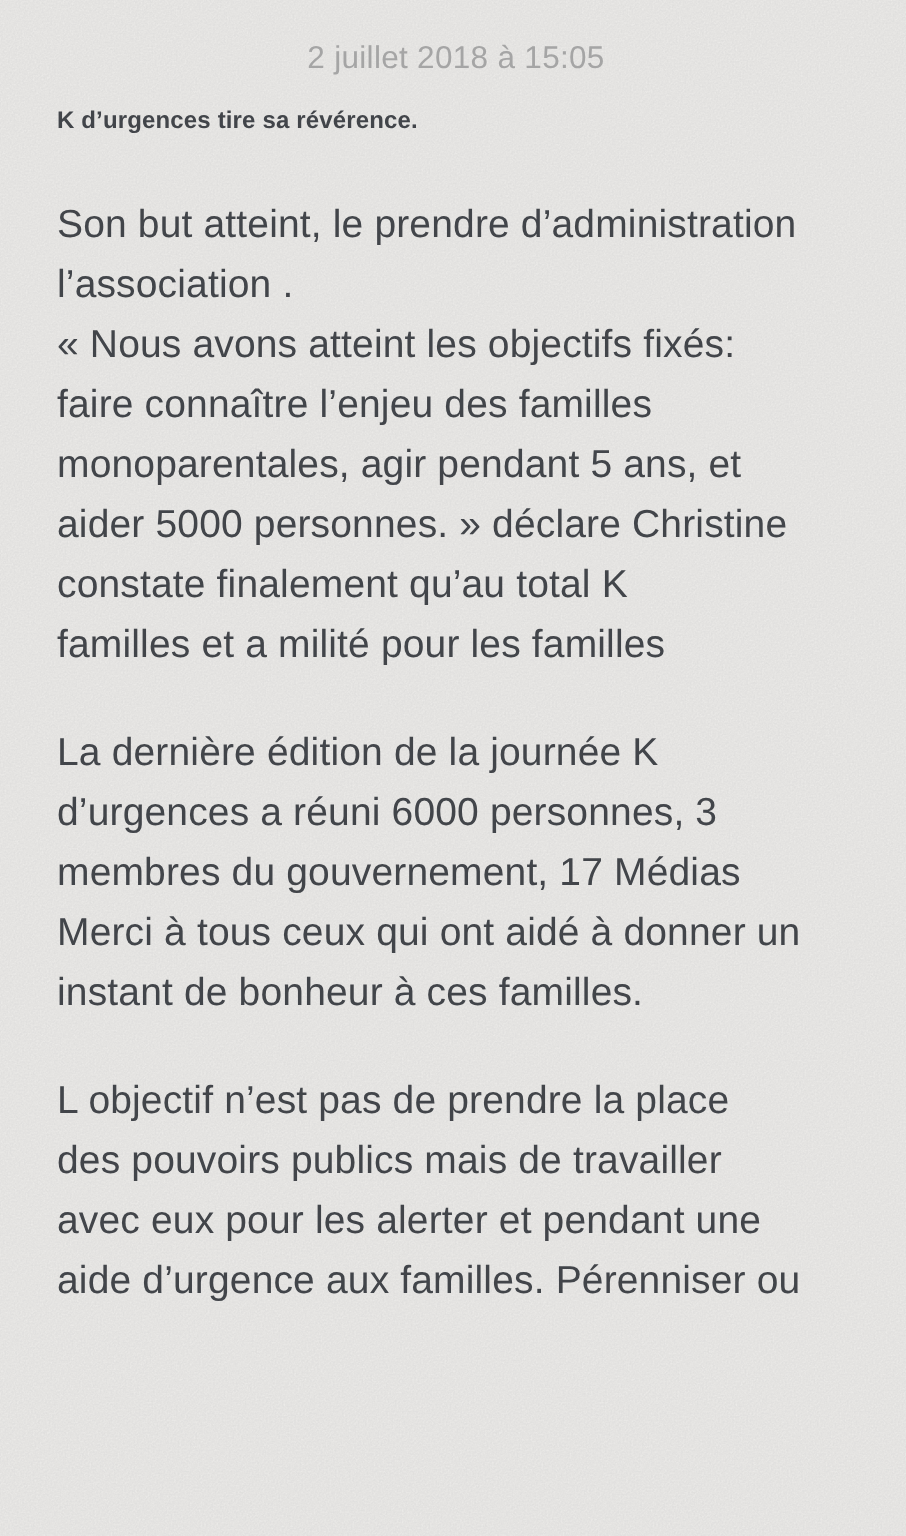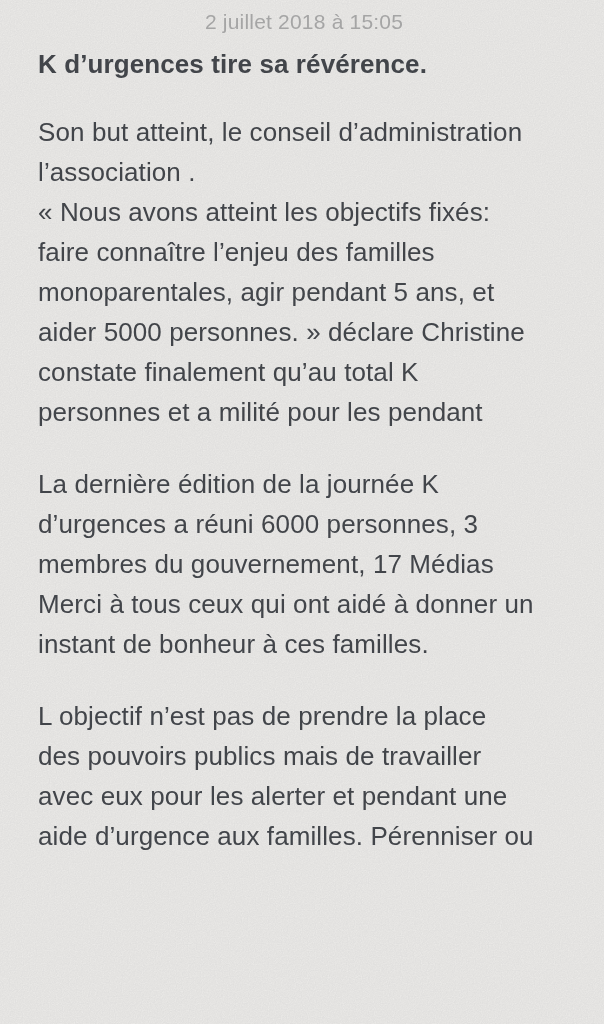--- a/index.html
+++ b/index.html
@@ -14,33 +14,33 @@
     font-family:"Liberation Sans","DejaVu Sans",sans-serif;
     overflow:hidden;
     position:relative;
   }
   .texture{
     position:absolute; inset:0; z-index:0;
     pointer-events:none;
   }
   .note{
     position:relative; z-index:1;
-    padding:9px 34px 0 38px;
+    padding:26px 34px 0 38px;
     width:604px; height:1024px;
   }
   .note-date{
     font-size:21px;
     line-height:26px;
     text-align:center;
     color:var(--date);
     letter-spacing:0.2px;
   }
   .note-title{
     margin-top:13px;
-    font-size:26px;
+    font-size:16px;
     line-height:32px;
     font-weight:bold;
     color:var(--text);
     letter-spacing:0.1px;
   }
   .paragraph{ margin-top:32px; }
   .paragraph:first-of-type{ margin-top:46px; }
   .text-line{
     font-size:26px;
     line-height:40px;
@@ -58,28 +58,28 @@
     <feColorMatrix type="matrix" values="0 0 0 0 0  0 0 0 0 0  0 0 0 0 0  0.5 0.5 0.5 0 0"></feColorMatrix>
   </filter>
   <rect width="604" height="1024" filter="url(#grain)" opacity="0.07"></rect>
 </svg>
 
 <div class="note">
   <div class="note-date">2 juillet 2018 à 15:05</div>
   <div>
     <div class="note-title">K d’urgences tire sa révérence.</div>
     <div class="paragraph">
-      <div class="text-line">Son but atteint, le conseil d’administration</div>
+      <div class="text-line">Son but atteint, le prendre d’administration</div>
         <div class="text-line">l’association .</div>
         <div class="text-line">« Nous avons atteint les objectifs fixés:</div>
         <div class="text-line">faire connaître l’enjeu des familles</div>
         <div class="text-line">monoparentales, agir pendant 5 ans, et</div>
         <div class="text-line">aider 5000 personnes. » déclare Christine</div>
         <div class="text-line">constate finalement qu’au total K</div>
-        <div class="text-line">personnes et a milité pour les pendant</div>
+        <div class="text-line">familles et a milité pour les familles</div>
     </div>
     <div class="paragraph">
       <div class="text-line">La dernière édition de la journée K</div>
         <div class="text-line">d’urgences a réuni 6000 personnes, 3</div>
         <div class="text-line">membres du gouvernement, 17 Médias</div>
         <div class="text-line">Merci à tous ceux qui ont aidé à donner un</div>
         <div class="text-line">instant de bonheur à ces familles.</div>
     </div>
     <div class="paragraph">
       <div class="text-line">L objectif n’est pas de prendre la place</div>

